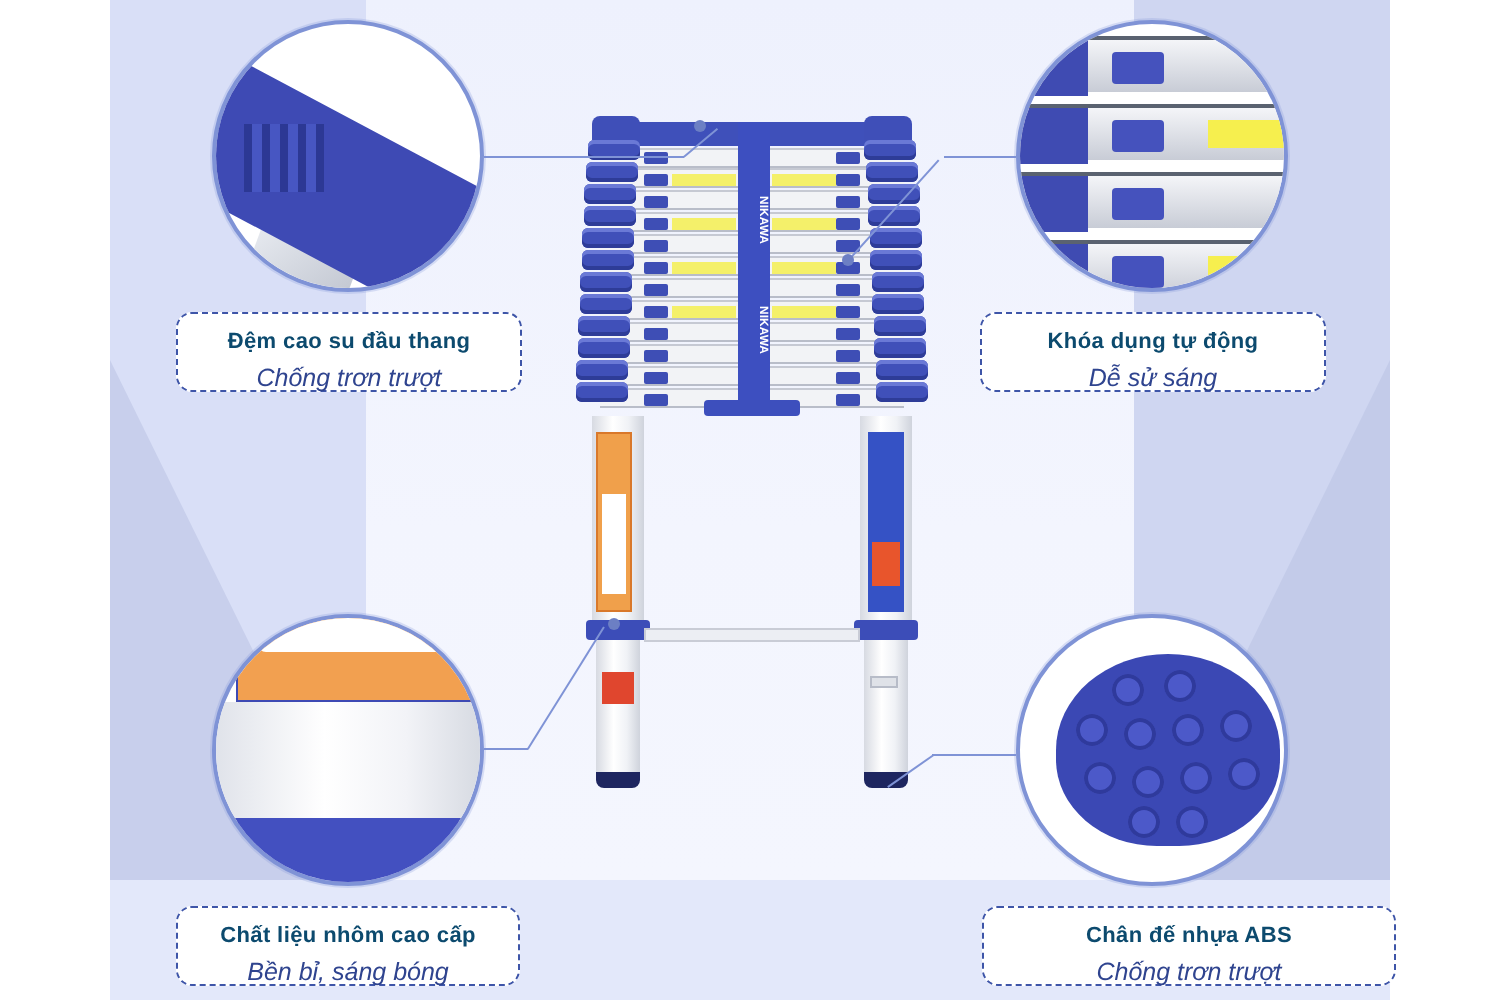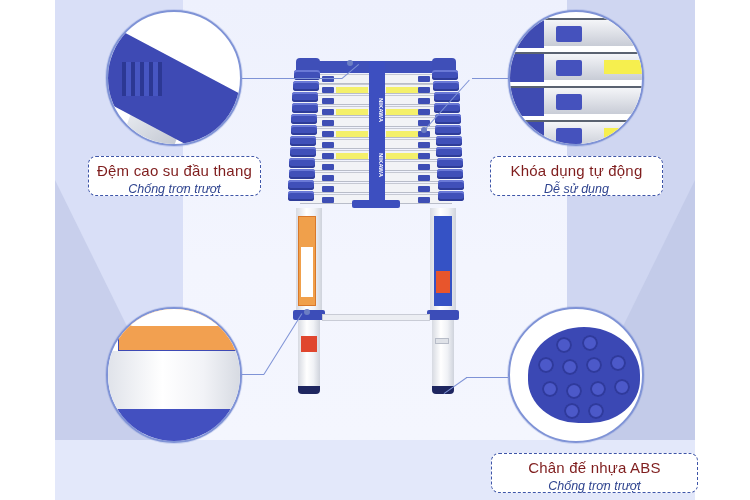--- a/index.html
+++ b/index.html
@@ -27,21 +27,21 @@
   .circle-bl { left: 106px; top: 307px; }
   .circle-br { left: 508px; top: 307px; }
 
   
   .connector { position: absolute; background: #7f93d6; height: 1.4px; transform-origin: 0 50%; }
   .dot { position: absolute; width: 6px; height: 6px; border-radius: 50%; background: #6c7fc4; }
 
   
   .label-box { position: absolute; border: 1.5px dashed #3e55a8; border-radius: 8px; background: #ffffff;
     text-align: center; padding-top: 5px; }
-  .label-title { display: block; color: #7f1d1d; font-weight: normal; font-size: 15px; letter-spacing: 0.2px; line-height: 18px; }
+  .label-title { display: block; color: #0c4a6e; font-weight: bold; font-size: 11px; letter-spacing: 0.2px; line-height: 18px; }
   .label-sub { display: block; color: #2f448f; font-style: italic; font-size: 12.5px; line-height: 18px; }
   .lb-tl { left: 88px; top: 156px; width: 173px; height: 38px; }
   .lb-tr { left: 490px; top: 156px; width: 173px; height: 38px; }
   .lb-bl { left: 88px; top: 453px; width: 172px; height: 38px; }
   .lb-br { left: 491px; top: 453px; width: 207px; height: 38px; }
   .lb-tl, .lb-tr, .lb-bl, .lb-br { height: 40px; }
 
   
   .ladder { position: absolute; left: 292px; top: 58px; width: 168px; height: 340px; }
   .rail-cap { position: absolute; top: 0; width: 24px; height: 12px; background: #3f4fb8; border-radius: 4px 4px 0 0; }
@@ -269,19 +269,23 @@
       <div class="br-bump" style="left:60px;top:76px;"></div>
     </div>
   </div>
 
   <div class="label-box lb-tl">
     <span class="label-title">Đệm cao su đầu thang</span>
     <span class="label-sub">Chống trơn trượt</span>
   </div>
   <div class="label-box lb-tr">
     <span class="label-title">Khóa dụng tự động</span>
-    <span class="label-sub">Dễ sử dụng</span>
+    <span class="label-sub">Dễ sử sáng</span>
+  </div>
+  <div class="label-box lb-bl">
+    <span class="label-title">Chất liệu nhôm cao cấp</span>
+    <span class="label-sub">Bền bỉ, sáng bóng</span>
   </div>
   <div class="label-box lb-br">
     <span class="label-title">Chân đế nhựa ABS</span>
     <span class="label-sub">Chống trơn trượt</span>
   </div>
 </div>
 
 </body></html>

